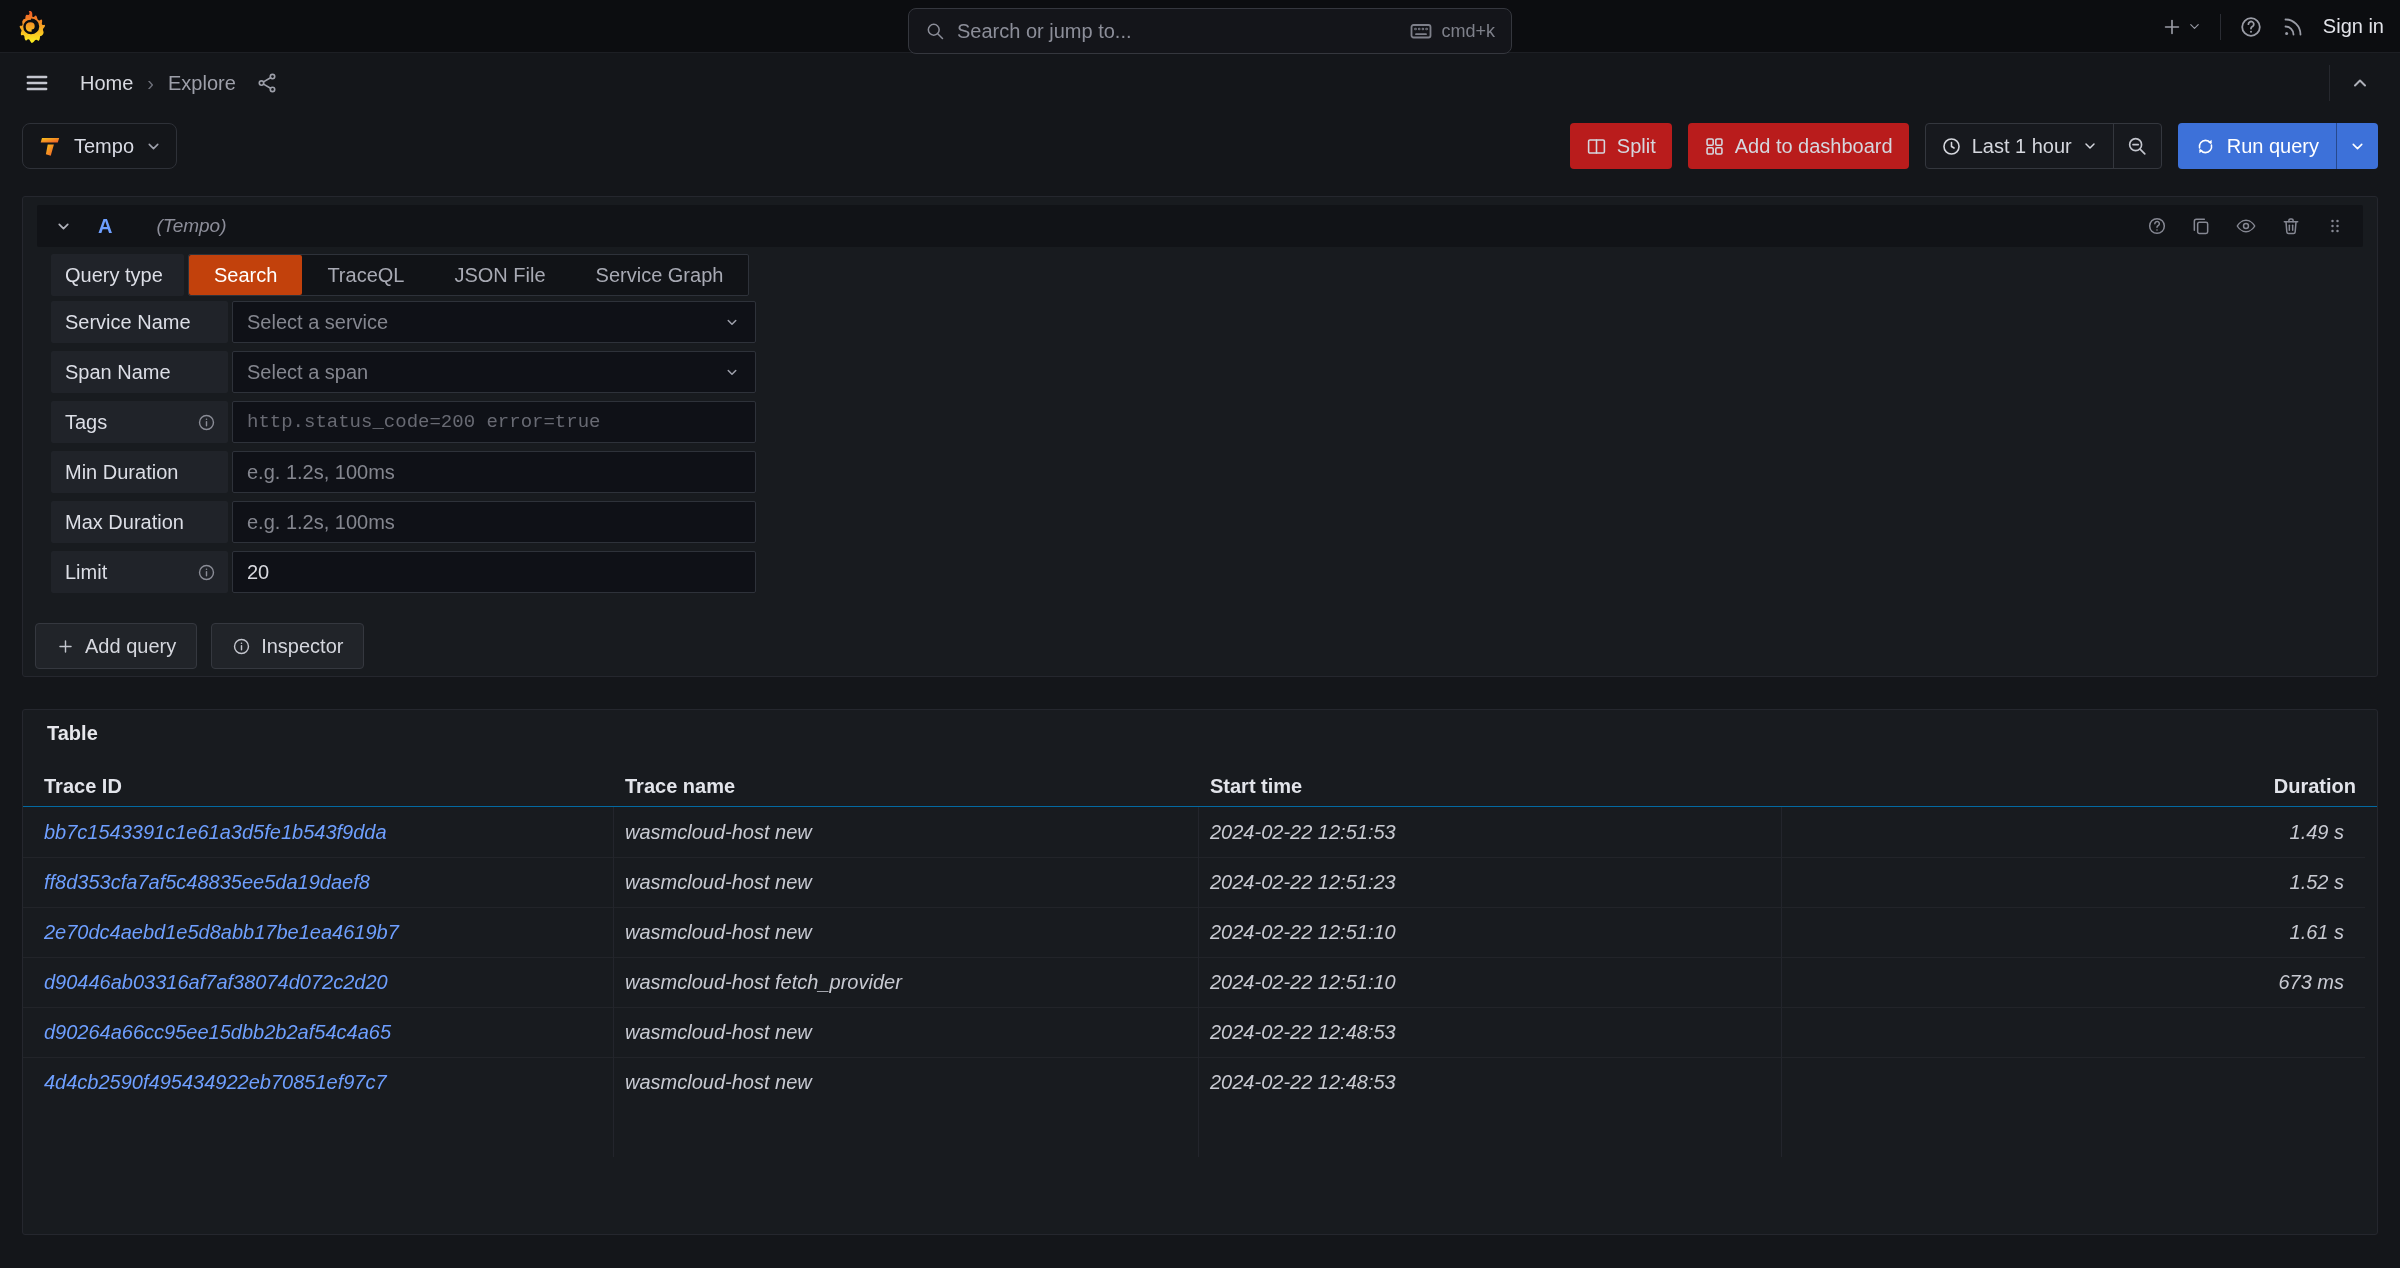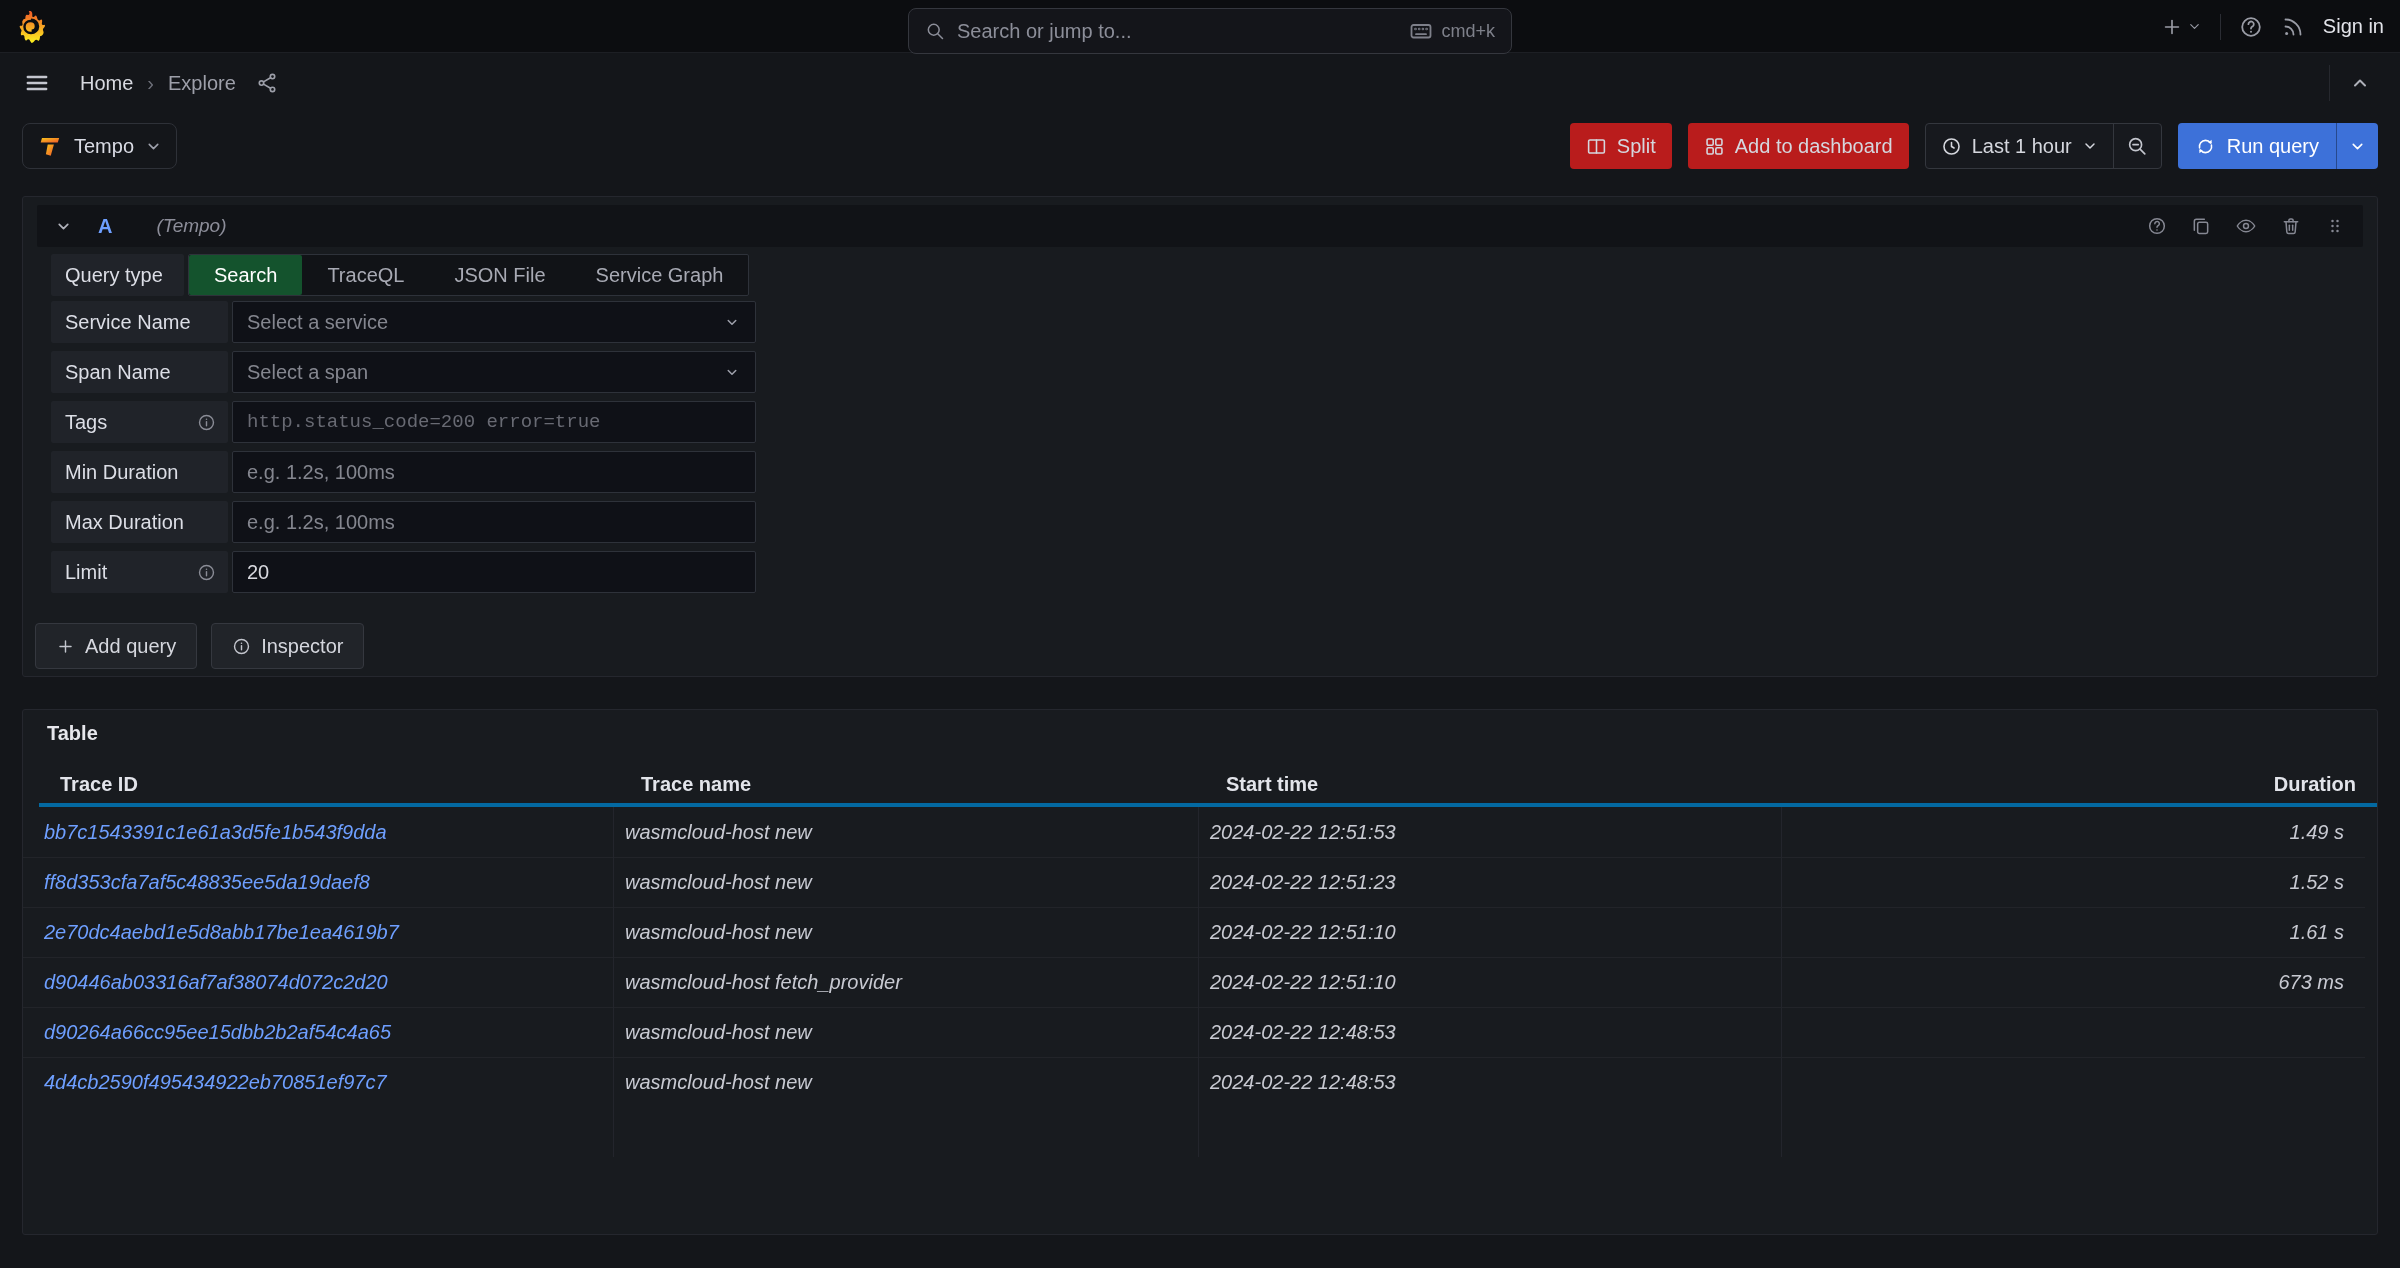--- a/index.html
+++ b/index.html
@@ -61,21 +61,21 @@
   .qstrip .dshint{margin-left:44px;font-size:19px;font-style:italic;color:#8c8d99;}
   .qstrip-icons{margin-left:auto;display:flex;align-items:center;gap:24px;color:#868893;}
   .qstrip-icons .sico{cursor:pointer;}
 
   .labelbox{height:42px;background:#202329;border-radius:2px;display:flex;align-items:center;
             justify-content:space-between;padding:0 12px 0 14px;font-size:20px;font-weight:500;color:#dcdee6;}
   .qtype-row{position:absolute;left:28px;top:57px;height:42px;display:flex;gap:4px;}
   .qtype-row .labelbox{width:133px;}
   .tabs{height:42px;border:1px solid #2e323a;background:#111317;border-radius:2px;display:flex;align-items:stretch;}
   .tab{display:flex;align-items:center;padding:0 25px;font-size:20px;color:#a8aab4;cursor:pointer;border-radius:2px;}
-  .tab.active{background:#14532d;color:#fff;font-weight:500;}
+  .tab.active{background:#c2410c;color:#fff;font-weight:500;}
 
   .fields{position:absolute;left:28px;top:104px;}
   .field-row{display:flex;gap:4px;margin-bottom:8px;height:42px;}
   .field-row .labelbox{width:177px;}
   .field-control{width:524px;height:42px;background:#0f1117;border:1px solid #2e323a;border-radius:2px;
                  display:flex;align-items:center;padding:0 14px;cursor:pointer;}
   .control-text{flex:1;font-size:20px;color:#84868f;white-space:nowrap;overflow:hidden;}
   .control-text.mono{font-family:"Liberation Mono","DejaVu Sans Mono",monospace;font-size:19px;color:#686a73;}
   .control-text.value{color:#d8d9df;}
   .select-chevron{color:#9fa1ac;}
@@ -84,21 +84,21 @@
   .qactions{position:absolute;left:12px;top:426px;display:flex;gap:14px;}
   .outline-btn{height:46px;background:#212429;border:1px solid #35383f;border-radius:4px;display:flex;
                align-items:center;gap:10px;padding:0 20px;font-size:20px;font-weight:500;color:#d5d7de;cursor:pointer;}
   .outline-btn .bico{color:#c3c5cd;}
 
   
   .tpanel{position:absolute;left:22px;top:709px;width:2356px;height:526px;background:#181b1f;
           border:1px solid #25272e;border-radius:3px;}
   .tpanel .ptitle{position:absolute;left:24px;top:12px;font-size:20px;font-weight:600;color:#e6e7ec;cursor:pointer;}
   .tgrid{display:grid;grid-template-columns:590px 585px 583px 1fr;align-items:center;}
-  .thead{position:absolute;left:16px;right:0;top:56px;height:41px;border-bottom:4px solid #0369a1;}
+  .thead{position:absolute;left:0;right:0;top:56px;height:41px;border-bottom:1px solid #0369a1;}
   .thead .hcell{font-size:20px;font-weight:600;color:#e2e4ea;padding-left:12px;cursor:pointer;}
   .thead .hcell.first{padding-left:21px;}
   .thead .hcell.last{text-align:right;padding-right:21px;}
   .trows{position:absolute;left:0;right:12px;top:97px;height:350px;font-style:italic;}
   .vdiv{position:absolute;top:0;bottom:0;width:1px;background:#23252c;}
   .trow{height:50px;}
   .trow + .trow{border-top:1px solid #222429;}
   .tcell{font-size:20px;color:#c8cad2;padding-left:12px;white-space:nowrap;overflow:hidden;}
   .tcell.c1{padding-left:21px;}
   .tcell.c1 a{color:var(--link);text-decoration:none;cursor:pointer;}

